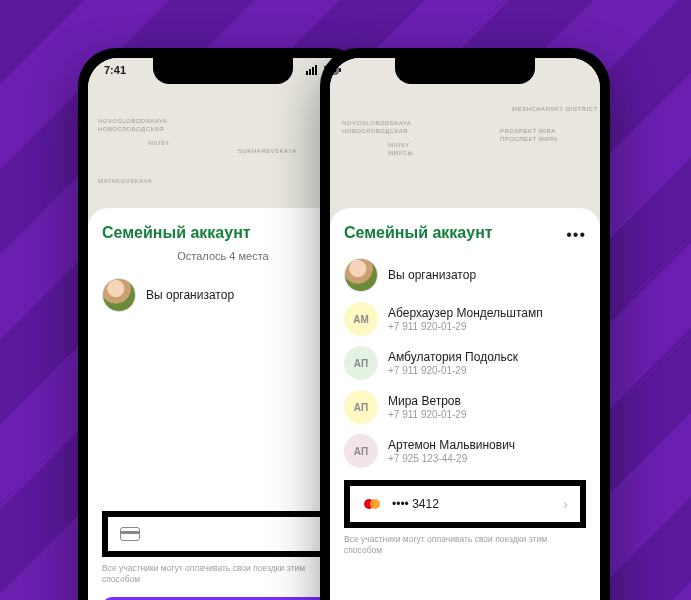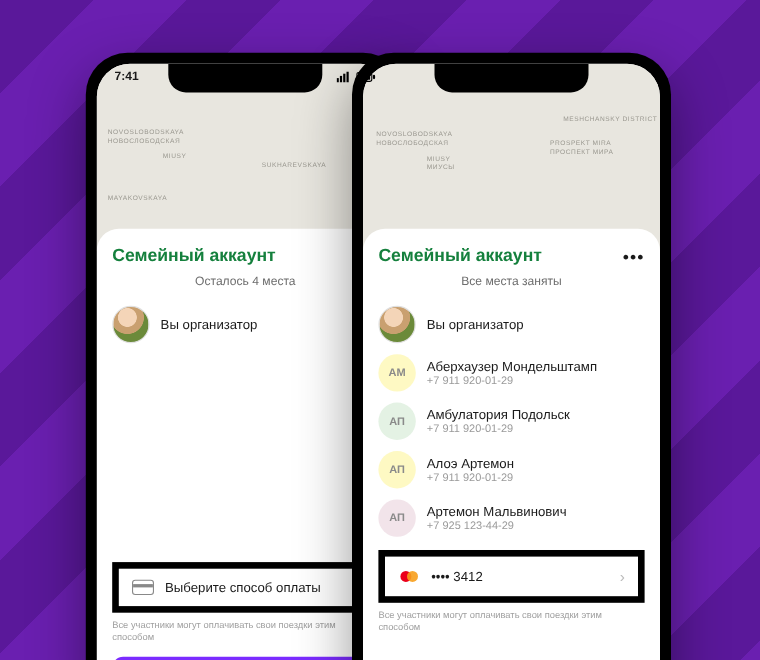--- a/index.html
+++ b/index.html
@@ -225,21 +225,20 @@
           <div class="member-info">
             <span class="member-name">Вы организатор</span>
           </div>
         </div>
       </div>
 
       <div class="spacer"></div>
 
       <div class="pay-row">
         <span class="card-icon-generic"></span>
-        <span>Выберите способ оплаты</span>
       </div>
       <div class="note">Все участники могут оплачивать свои поездки этим способом</div>
 
       <button class="cta">Пригласить участников</button>
     </div>
   </div>
 </div>
 
 <div class="phone phone-right">
   <div class="screen">
@@ -250,21 +249,20 @@
       <span class="label" style="top:84px;left:58px">MIUSY</span>
       <span class="label" style="top:92px;left:58px">МИУСЫ</span>
       <span class="label" style="top:48px;left:182px;text-align:center">MESHCHANSKY DISTRICT</span>
       <span class="label" style="top:70px;left:170px">Prospekt Mira</span>
       <span class="label" style="top:78px;left:170px">Проспект Мира</span>
     </div>
 
     <div class="sheet">
       <span class="kebab">•••</span>
       <h2>Семейный аккаунт</h2>
-      <div class="subtitle">Все места заняты</div>
 
       <div class="members">
         <div class="member">
           <div class="avatar avatar-photo"></div>
           <div class="member-info">
             <span class="member-name">Вы организатор</span>
           </div>
         </div>
         <div class="member">
           <div class="avatar avatar-grey">АМ</div>
@@ -276,21 +274,21 @@
         <div class="member">
           <div class="avatar avatar-green">АП</div>
           <div class="member-info">
             <span class="member-name">Амбулатория Подольск</span>
             <span class="member-phone">+7 911 920-01-29</span>
           </div>
         </div>
         <div class="member">
           <div class="avatar avatar-grey">АП</div>
           <div class="member-info">
-            <span class="member-name">Алоэ Артемон</span>
+            <span class="member-name">Мира Ветров</span>
             <span class="member-phone">+7 911 920-01-29</span>
           </div>
         </div>
         <div class="member">
           <div class="avatar avatar-pink">АП</div>
           <div class="member-info">
             <span class="member-name">Артемон Мальвинович</span>
             <span class="member-phone">+7 925 123-44-29</span>
           </div>
         </div>

